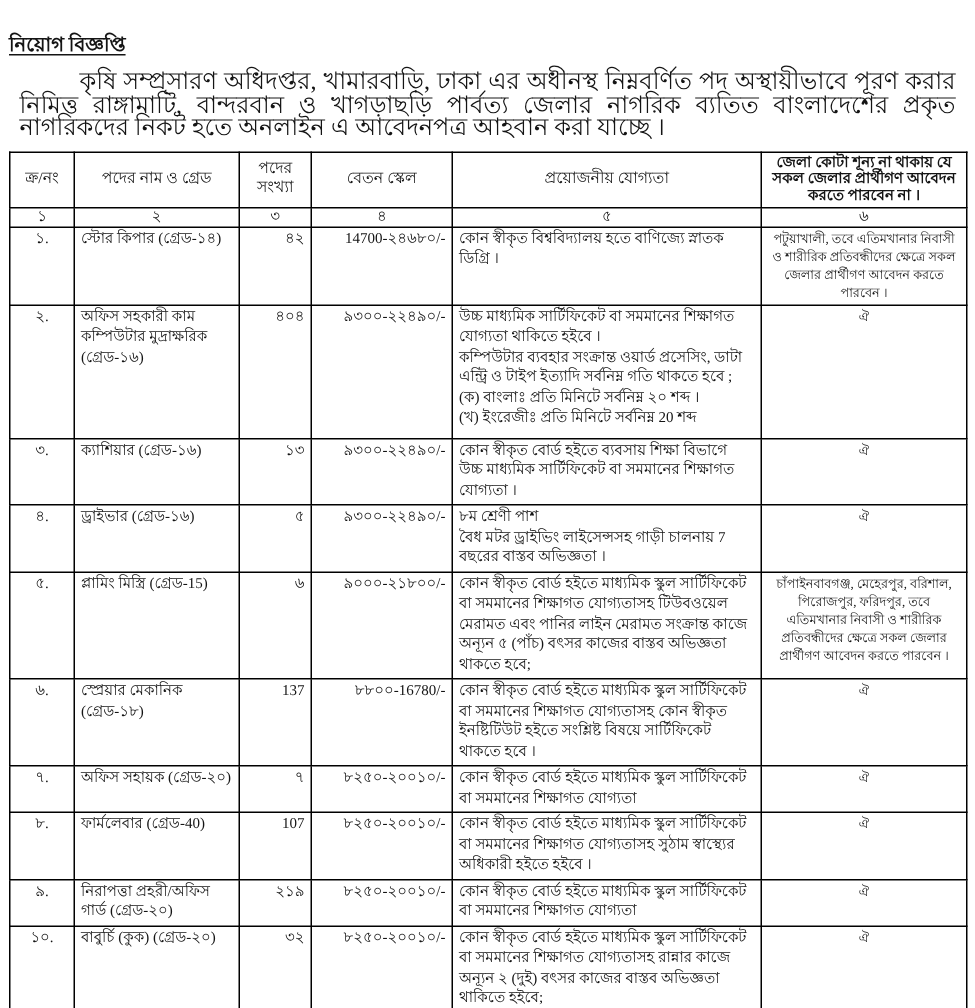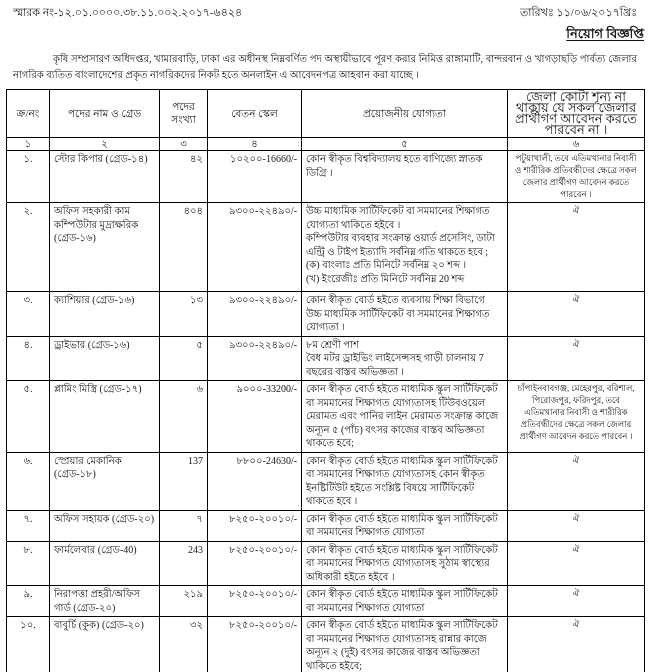--- a/index.html
+++ b/index.html
@@ -12,50 +12,50 @@
   }
   .page { padding: 3px 6px 0; }
 
   
   .doc-head {
     display: flex; justify-content: space-between; align-items: flex-start;
     padding: 2px 7px 0; font-size: 11px; line-height: 14px;
   }
 
   
-  .title-wrap { text-align: right; margin-top: 5px; }
+  .title-wrap { text-align: left; margin-top: 17px; }
   .doc-title {
     display: inline-block; font-weight: bold; font-size: 13px;
     text-decoration: underline; text-underline-offset: 2px;
   }
 
   
   .intro {
-    margin: 6px 7px 7px; font-size: 10px; line-height: 15.5px;
+    margin: 6px 7px 7px; font-size: 16px; line-height: 15.5px;
     text-align: justify; text-indent: 40px;
   }
 
   
   table.notice {
     width: 638px; margin: 0 auto;
     border-collapse: collapse; table-layout: fixed;
   }
   .notice th, .notice td {
     border: 1px solid #000;
     padding: 1px 4px 2px;
     vertical-align: top;
     font-weight: normal;
     overflow: hidden;
   }
   .notice thead tr.head-row { height: 33px; }
   .notice thead tr.head-row th {
     text-align: center; vertical-align: middle;
     font-size: 10.5px; line-height: 13px;
   }
-  .notice thead tr.head-row th.c6 { font-size: 13px; line-height: 11px; }
+  .notice thead tr.head-row th.c6 { font-size: 10px; line-height: 11px; font-weight: bold; }
   .notice thead tr.num-row { height: 13px; }
   .notice thead tr.num-row th {
     text-align: center; font-size: 10px; line-height: 11px; padding: 0 2px 1px;
   }
   .notice tbody td { font-size: 10px; line-height: 13.5px; }
   .notice td.c1 { text-align: center; }
   .notice td.c3, .notice td.c4 { text-align: right; }
   .notice td.c5 { white-space: pre-line; }
   .notice td.c6 {
     text-align: center; font-size: 8.5px; line-height: 12px; white-space: pre-line; margin-top: 32px;
@@ -71,24 +71,20 @@
   .notice tbody tr:nth-child(8)  { height: 43px; }
   .notice tbody tr:nth-child(9)  { height: 27px; }
   .notice tbody tr:nth-child(10) { height: 74px; }
   .notice tbody tr:nth-child(11) { height: 47px; }
 </style>
 </head>
 <body>
 
 <div class="page">
 
-  <div class="doc-head">
-    <span>স্মারক নং-১২.০১.০০০০.৩৮.১১.০০২.২০১৭-৬৪২৪</span>
-    <span>তারিখঃ ১১/০৬/২০১৭খ্রিঃ</span>
-  </div>
 
   <div class="title-wrap">
     <span class="doc-title">নিয়োগ বিজ্ঞপ্তি</span>
   </div>
 
   <p class="intro">কৃষি সম্প্রসারণ অধিদপ্তর, খামারবাড়ি, ঢাকা এর অধীনস্থ নিম্নবর্ণিত পদ অস্থায়ীভাবে পূরণ করার নিমিত্ত রাঙ্গামাটি, বান্দরবান ও খাগড়াছড়ি পার্বত্য জেলার নাগরিক ব্যতিত বাংলাদেশের প্রকৃত নাগরিকদের নিকট হতে অনলাইন এ আবেদনপত্র আহবান করা যাচ্ছে ।</p>
 
   <table class="notice">
     <colgroup>
       <col style="width:43px">
@@ -114,21 +110,21 @@
         <th>৪</th>
         <th>৫</th>
         <th>৬</th>
       </tr>
     </thead>
     <tbody>
       <tr>
         <td class="c1">১.</td>
         <td class="c2">স্টোর কিপার (গ্রেড-১৪)</td>
         <td class="c3">৪২</td>
-        <td class="c4">১০২০০-16660/-</td>
+        <td class="c4">14700-২৪৬৮০/-</td>
         <td class="c5">কোন স্বীকৃত বিশ্ববিদ্যালয় হতে বাণিজ্যে স্নাতক ডিগ্রি ।</td>
         <td class="c6">পটুয়াখালী, তবে এতিমখানার নিবাসী ও শারীরিক প্রতিবন্ধীদের ক্ষেত্রে সকল জেলার প্রার্থীগণ আবেদন করতে পারবেন ।</td>
       </tr>
       <tr>
         <td class="c1">২.</td>
         <td class="c2">অফিস সহকারী কাম কম্পিউটার মুদ্রাক্ষরিক (গ্রেড-১৬)</td>
         <td class="c3">৪০৪</td>
         <td class="c4">৯৩০০-২২৪৯০/-</td>
         <td class="c5">উচ্চ মাধ্যমিক সার্টিফিকেট বা সমমানের শিক্ষাগত যোগ্যতা থাকিতে হইবে ।
 কম্পিউটার ব্যবহার সংক্রান্ত ওয়ার্ড প্রসেসিং, ডাটা এন্ট্রি ও টাইপ ইত্যাদি সর্বনিম্ন গতি থাকতে হবে ;
@@ -148,46 +144,46 @@
         <td class="c1">৪.</td>
         <td class="c2">ড্রাইভার (গ্রেড-১৬)</td>
         <td class="c3">৫</td>
         <td class="c4">৯৩০০-২২৪৯০/-</td>
         <td class="c5">৮ম শ্রেণী পাশ
 বৈধ মটর ড্রাইভিং লাইসেন্সসহ গাড়ী চালনায় 7 বছরের বাস্তব অভিজ্ঞতা ।</td>
         <td class="c6">ঐ</td>
       </tr>
       <tr>
         <td class="c1">৫.</td>
-        <td class="c2">প্লামিং মিস্ত্রি (গ্রেড-১৭)</td>
+        <td class="c2">প্লামিং মিস্ত্রি (গ্রেড-15)</td>
         <td class="c3">৬</td>
-        <td class="c4">৯০০০-33200/-</td>
+        <td class="c4">৯০০০-২১৮০০/-</td>
         <td class="c5">কোন স্বীকৃত বোর্ড হইতে মাধ্যমিক স্কুল সার্টিফিকেট বা সমমানের শিক্ষাগত যোগ্যতাসহ টিউবওয়েল মেরামত এবং পানির লাইন মেরামত সংক্রান্ত কাজে অন্যূন ৫ (পাঁচ) বৎসর কাজের বাস্তব অভিজ্ঞতা থাকতে হবে;</td>
         <td class="c6">চাঁপাইনবাবগঞ্জ, মেহেরপুর, বরিশাল, পিরোজপুর, ফরিদপুর, তবে এতিমখানার নিবাসী ও শারীরিক প্রতিবন্ধীদের ক্ষেত্রে সকল জেলার প্রার্থীগণ আবেদন করতে পারবেন ।</td>
       </tr>
       <tr>
         <td class="c1">৬.</td>
         <td class="c2">স্প্রেয়ার মেকানিক (গ্রেড-১৮)</td>
         <td class="c3">137</td>
-        <td class="c4">৮৮০০-24630/-</td>
+        <td class="c4">৮৮০০-16780/-</td>
         <td class="c5">কোন স্বীকৃত বোর্ড হইতে মাধ্যমিক স্কুল সার্টিফিকেট বা সমমানের শিক্ষাগত যোগ্যতাসহ কোন স্বীকৃত ইনষ্টিটিউট হইতে সংশ্লিষ্ট বিষয়ে সার্টিফিকেট থাকতে হবে ।</td>
         <td class="c6">ঐ</td>
       </tr>
       <tr>
         <td class="c1">৭.</td>
         <td class="c2">অফিস সহায়ক (গ্রেড-২০)</td>
         <td class="c3">৭</td>
         <td class="c4">৮২৫০-২০০১০/-</td>
         <td class="c5">কোন স্বীকৃত বোর্ড হইতে মাধ্যমিক স্কুল সার্টিফিকেট বা সমমানের শিক্ষাগত যোগ্যতা</td>
         <td class="c6">ঐ</td>
       </tr>
       <tr>
         <td class="c1">৮.</td>
         <td class="c2">ফার্মলেবার (গ্রেড-40)</td>
-        <td class="c3">243</td>
+        <td class="c3">107</td>
         <td class="c4">৮২৫০-২০০১০/-</td>
         <td class="c5">কোন স্বীকৃত বোর্ড হইতে মাধ্যমিক স্কুল সার্টিফিকেট বা সমমানের শিক্ষাগত যোগ্যতাসহ  সুঠাম স্বাস্থ্যের অধিকারী হইতে হইবে ।</td>
         <td class="c6">ঐ</td>
       </tr>
       <tr>
         <td class="c1">৯.</td>
         <td class="c2">নিরাপত্তা প্রহরী/অফিস গার্ড (গ্রেড-২০)</td>
         <td class="c3">২১৯</td>
         <td class="c4">৮২৫০-২০০১০/-</td>
         <td class="c5">কোন স্বীকৃত বোর্ড হইতে মাধ্যমিক স্কুল সার্টিফিকেট বা সমমানের শিক্ষাগত যোগ্যতা</td>

